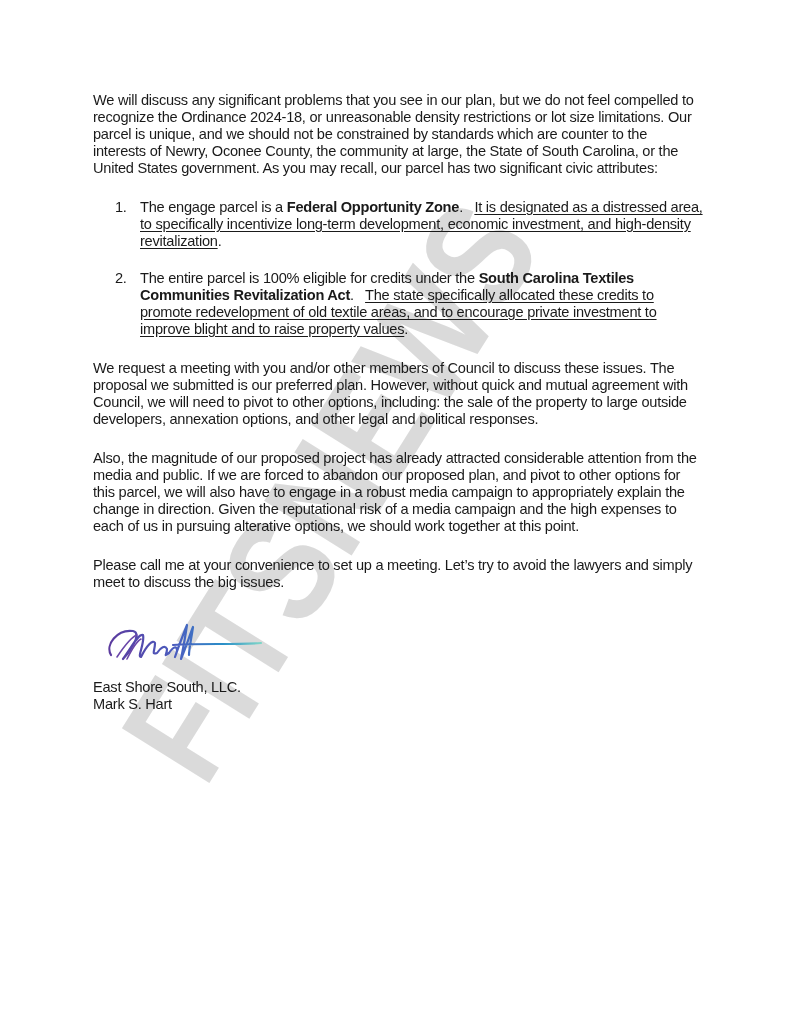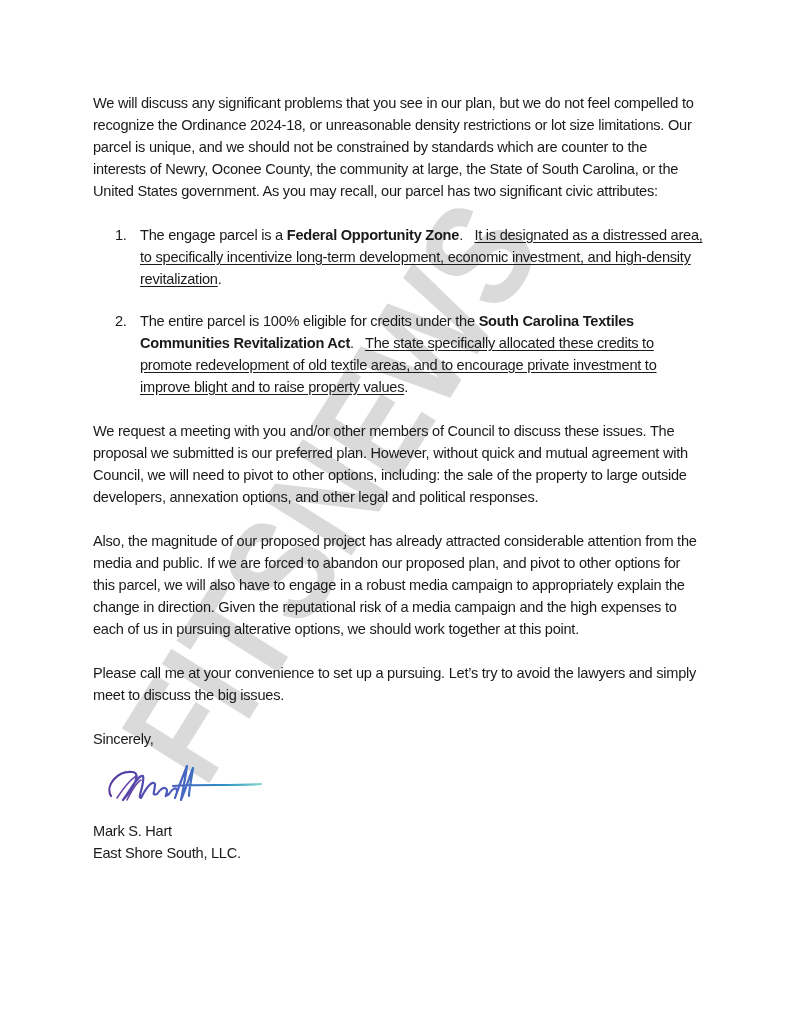--- a/index.html
+++ b/index.html
@@ -24,21 +24,21 @@
       pointer-events: none;
       z-index: 0;
     }
     .page {
       position: absolute;
       left: 93px;
       top: 92px;
       width: 610px;
       z-index: 1;
       font-size: 14.6px;
-      line-height: 22px;
+      line-height: 17px;
       letter-spacing: -0.25px;
     }
     .para {
       margin: 0 0 22px 0;
     }
     .list {
       margin: 0 0 22px 0;
       padding: 0;
       list-style: none;
     }
@@ -99,37 +99,36 @@
     <li class="list-item">
       <span class="num">2.</span>
       <span>The entire parcel is 100% eligible for credits under the </span><span class="bold">South Carolina Textiles Communities Revitalization Act</span><span style="white-space:pre">.   </span><span class="ul">The state specifically allocated these credits to promote redevelopment of old textile areas, and to encourage private investment to improve blight and to raise property values</span><span>.</span>
     </li>
   </ol>
 
   <p class="para">We request a meeting with you and/or other members of Council to discuss these issues.  The proposal we submitted is our preferred plan.  However, without quick and mutual agreement with Council, we will need to pivot to other options, including:  the sale of the property to large outside developers, annexation options, and other legal and political responses.</p>
 
   <p class="para">Also, the magnitude of our proposed project has already attracted considerable attention from the media and public.  If we are forced to abandon our proposed plan, and pivot to other options for this parcel, we will also have to engage in a robust media campaign to appropriately explain the change in direction.  Given the reputational risk of a media campaign and the high expenses to each of us in pursuing alterative options, we should work together at this point.</p>
 
-  <p class="para">Please call me at your convenience to set up a pursuing.  Let’s try to avoid the lawyers and simply meet to discuss the big issues.</p>
+  <p class="para">Please call me at your convenience to set up a meeting.  Let’s try to avoid the lawyers and simply meet to discuss the big issues.</p>
 
-  <p class="closing">Sincerely,</p>
 
   <div class="signature">
     <svg width="160" height="58" viewBox="0 0 160 58">
       <defs>
         <linearGradient id="sigGrad" x1="0" y1="0" x2="1" y2="0">
           <stop offset="0" stop-color="#5b3a9e"></stop>
           <stop offset="0.45" stop-color="#4a5fc0"></stop>
           <stop offset="0.75" stop-color="#2a8fc8"></stop>
           <stop offset="1" stop-color="#7fd6c8"></stop>
         </linearGradient>
       </defs>
       <path d="M8 40 C 2 30, 14 14, 30 16 C 40 18, 26 38, 20 44 C 30 30, 36 18, 40 20 C 42 28, 34 42, 38 42 C 44 30, 50 24, 52 28 C 52 36, 48 40, 54 38 C 58 32, 62 30, 64 34 C 64 40, 60 42, 66 38 C 70 32, 74 30, 74 36 L 72 42 C 76 30, 80 20, 84 10 C 82 24, 80 34, 78 44 C 84 30, 86 22, 90 12 C 88 26, 86 34, 86 40 M 70 30 C 100 28, 130 30, 158 28" fill="none" stroke="url(#sigGrad)" stroke-width="2.2" stroke-linecap="round" stroke-linejoin="round"></path>
       <path d="M14 42 C 22 30, 28 22, 34 20 M 24 44 C 30 32, 34 26, 38 24" fill="none" stroke="#6a46a8" stroke-width="1.6" stroke-linecap="round"></path>
     </svg>
   </div>
 
   <p class="sig-block">
+    <span class="sig-line">East Shore South, LLC.</span>
     <span class="sig-line">Mark S. Hart</span>
-    <span class="sig-line">East Shore South, LLC.</span>
   </p>
 
 </div>
 
 </body></html>

